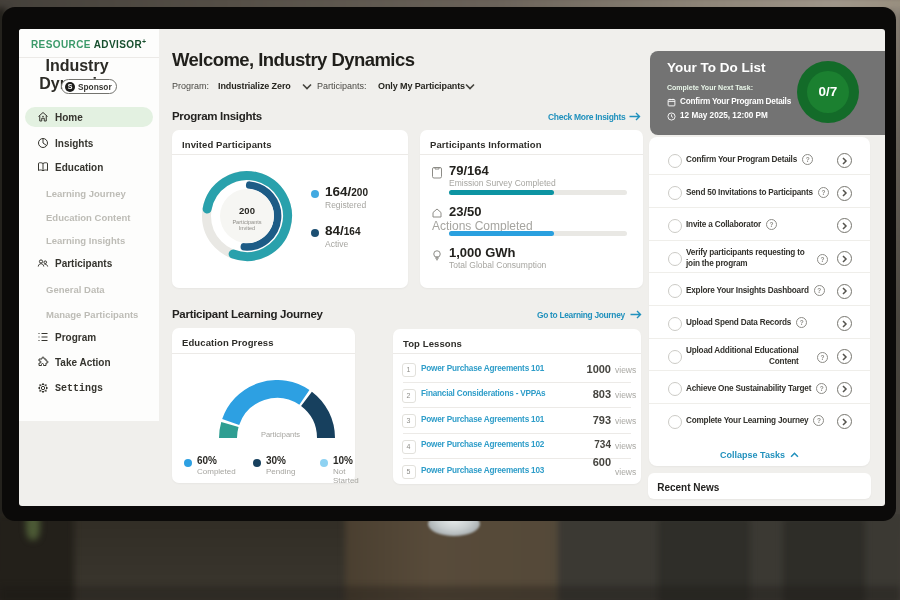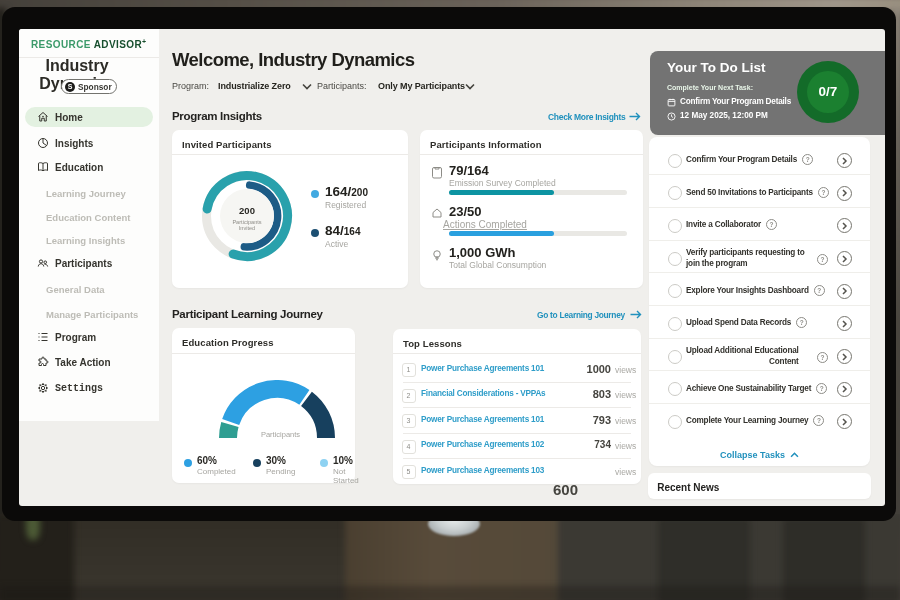--- a/index.html
+++ b/index.html
@@ -150,21 +150,21 @@
         <path d="M8 3 h8 v3 h-8 z" fill="#fff"></path>
       </svg>
     <div class="abs" style="left:29px;top:33px;font-size:13px;font-weight:700;color:#23221e;">79/164</div>
     <div class="abs" style="left:29px;top:48px;font-size:8.5px;color:#a6a5a0;">Emission Survey Completed</div>
     <div class="abs" style="left:29px;top:60px;width:178px;height:4.5px;border-radius:3px;background:#e9e8e4;"></div>
     <div class="abs" style="left:29px;top:60px;width:105px;height:4.5px;border-radius:3px;background:#0d94a2;"></div>
     <svg class="abs" style="left:11px;top:77px;" width="12" height="12" viewBox="0 0 24 24" fill="none" stroke="#8d8c87" stroke-width="2">
         <path d="M4 11 L12 4 L20 11 V20 H4 Z"></path>
       </svg>
     <div class="abs" style="left:29px;top:74px;font-size:13px;font-weight:700;color:#23221e;">23/50</div>
-    <div class="abs" style="left:23px;top:89px;font-size:10px;color:#a6a5a0;text-decoration:underline;">Actions Completed</div>
+    <div class="abs" style="left:12px;top:89px;font-size:12px;color:#a6a5a0;">Actions Completed</div>
     <div class="abs" style="left:29px;top:101px;width:178px;height:4.5px;border-radius:3px;background:#e9e8e4;"></div>
     <div class="abs" style="left:29px;top:101px;width:105px;height:4.5px;border-radius:3px;background:#2aa0df;"></div>
     <svg class="abs" style="left:11px;top:119px;" width="12" height="13" viewBox="0 0 24 26" fill="none" stroke="#8d8c87" stroke-width="2">
         <circle cx="12" cy="10" r="6.5"></circle>
         <path d="M10 16 h4 v4 h-4 z M12 20 L12 23"></path>
       </svg>
     <div class="abs" style="left:29px;top:115px;font-size:13px;font-weight:700;color:#23221e;">1,000 GWh</div>
     <div class="abs" style="left:29px;top:130px;font-size:8.5px;color:#a6a5a0;">Total Global Consumption</div>
   </div>
 
@@ -212,21 +212,21 @@
       <div class="abs" style="left:160px;top:84.5px;width:58px;text-align:right;font-size:11px;font-weight:700;color:#45443f;">793</div>
       <div class="abs" style="left:222px;top:86.5px;font-size:8.5px;color:#aaa9a4;">views</div>
       <div class="divider" style="left:10px;right:10px;top:103.75px;"></div>
       <div class="abs" style="left:8.5px;top:110.5px;width:12px;height:12px;border:1px solid #e2e1dc;border-radius:3px;font-size:7px;color:#8d8c87;text-align:center;line-height:12px;">4</div>
       <div class="abs" style="left:28px;top:111.0px;font-size:8.2px;font-weight:700;color:#2e9dc9;letter-spacing:-0.2px;">Power Purchase Agreements 102</div>
       <div class="abs" style="left:160px;top:110.0px;width:58px;text-align:right;font-size:10px;font-weight:700;color:#45443f;">734</div>
       <div class="abs" style="left:222px;top:112.0px;font-size:8.5px;color:#aaa9a4;">views</div>
       <div class="divider" style="left:10px;right:10px;top:129.25px;"></div>
       <div class="abs" style="left:8.5px;top:136.0px;width:12px;height:12px;border:1px solid #e2e1dc;border-radius:3px;font-size:7px;color:#8d8c87;text-align:center;line-height:12px;">5</div>
       <div class="abs" style="left:28px;top:136.5px;font-size:8.2px;font-weight:700;color:#2e9dc9;letter-spacing:-0.2px;">Power Purchase Agreements 103</div>
-      <div class="abs" style="left:160px;top:152px;width:58px;text-align:left;font-size:15px;font-weight:700;color:#45443f;">600</div>
+      <div class="abs" style="left:160px;top:127px;width:58px;text-align:right;font-size:11px;font-weight:700;color:#45443f;">600</div>
       <div class="abs" style="left:222px;top:137.5px;font-size:8.5px;color:#aaa9a4;">views</div>
   </div>
 
   <div class="abs" style="left:631px;top:21.5px;width:218px;height:84px;background:#737373;border-radius:8px;padding-left:44px;">
     <div class="abs" style="left:17px;top:9px;font-size:13.5px;font-weight:700;color:#fff;">Your To Do List</div>
     <div class="abs" style="left:17px;top:33px;font-size:7px;font-weight:600;color:#e8f5e8;">Complete Your Next Task:</div>
     <svg class="abs" style="left:17px;top:47px;" width="9" height="9" viewBox="0 0 24 24" fill="none" stroke="#fff" stroke-width="2.4">
         <rect x="3" y="4" width="18" height="17" rx="2"></rect>
         <path d="M8 2 v4 M16 2 v4 M3 9 h18"></path>
       </svg>

